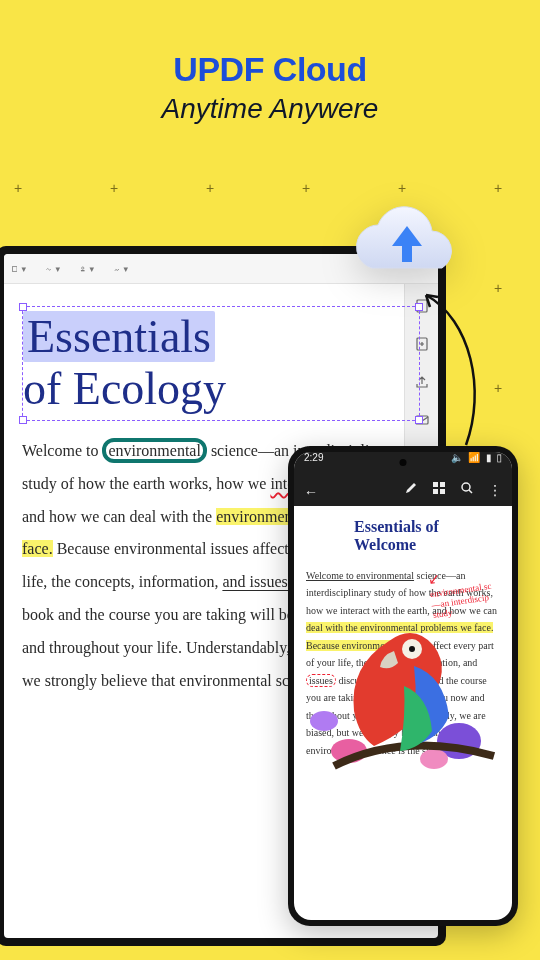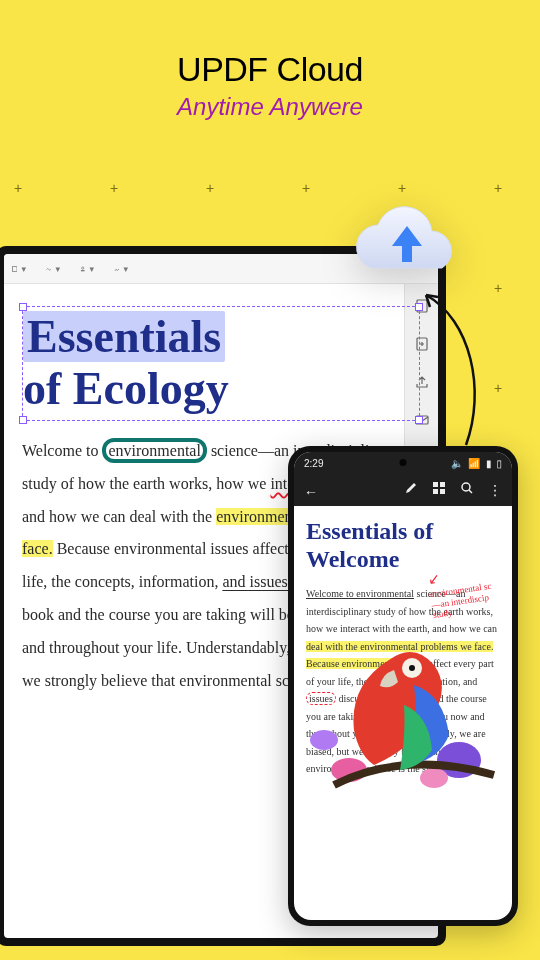--- a/index.html
+++ b/index.html
@@ -5,22 +5,22 @@
 * { margin: 0; padding: 0; box-sizing: border-box; }
 body {
   width: 540px; height: 960px;
   background: #f9e547;
   font-family: -apple-system, BlinkMacSystemFont, "Segoe UI", Arial, sans-serif;
   position: relative; overflow: hidden;
 }
 .plus-grid { position: absolute; inset: 0; pointer-events: none; }
 .plus { position: absolute; color: #7a6e1a; font-size: 14px; font-weight: 300; }
 .header { text-align: center; padding-top: 50px; }
-.header h1 { font-weight: 400; font-size: 34px; color: #000000; letter-spacing: -0.5px; }
-.header h2 { font-weight: 400; font-style: italic; font-size: 24px; color: #a21caf; margin-top: 4px; }
+.header h1 { font-weight: 700; font-size: 34px; color: #1d4ed8; letter-spacing: -0.5px; }
+.header h2 { font-weight: 400; font-style: italic; font-size: 28px; color: #0f172a; margin-top: 4px; }
 
 .tablet {
   position: absolute; left: -4px; top: 246px; width: 450px; height: 700px;
   background: #111; border-radius: 10px; padding: 8px;
 }
 .tablet-inner {
   background: #fff; width: 100%; height: 100%; border-radius: 4px; overflow: hidden;
   position: relative;
 }
 .toolbar {
@@ -32,21 +32,21 @@
 
 .doc-area { padding: 22px 18px 18px 18px; position: relative; }
 .sel-box {
   position: relative; border: 1px dashed #8a5cff; padding: 4px 0 6px 0; margin-bottom: 14px;
 }
 .handle { position: absolute; width: 8px; height: 8px; background: #fff; border: 1px solid #8a5cff; }
 .handle.tl { left: -4px; top: -4px; } .handle.tr { right: -4px; top: -4px; }
 .handle.bl { left: -4px; bottom: -4px; } .handle.br { right: -4px; bottom: -4px; }
 .doc-title {
   font-family: Georgia, "Times New Roman", serif;
-  font-weight: 700; font-size: 46px; line-height: 1.12; color: #1e2e89;
+  font-weight: 400; font-size: 46px; line-height: 1.12; color: #1e2e89;
 }
 .hl-band { background: #c9cffb; padding: 0 4px; border-radius: 2px; }
 
 .body-text {
   font-family: Georgia, "Times New Roman", serif;
   font-size: 16px; line-height: 2.05; color: #2a2a2a; margin-top: 8px;
 }
 .red-circle { border: 4px solid #0f766e; border-radius: 12px; padding: 0 2px; }
 .red-squiggle { border-bottom: 3px wavy solid #e23; text-decoration: underline wavy #e23 2px; text-underline-offset: 3px; }
 .yellow-hl { background: #faf36b; }
@@ -59,32 +59,32 @@
   color: #555;
 }
 
 .phone {
   position: absolute; right: 22px; top: 446px; width: 230px; height: 480px;
   background: #111; border-radius: 22px; padding: 6px;
   box-shadow: 0 8px 30px rgba(0,0,0,.25);
 }
 .phone-inner { background: #fff; width: 100%; height: 100%; border-radius: 17px; overflow: hidden; position: relative; }
 .status-bar {
-  height: 22px; background: #1f1f1f; color: #eee; display: flex; align-items: center;
+  height: 22px; background: #1f1f1f; color: #eee; display: flex; 
   justify-content: space-between; padding: 0 10px; font-size: 10px;
 }
 .status-icons { display: flex; gap: 5px; font-size: 10px; }
 .cam-hole { width: 7px; height: 7px; background: #050505; border-radius: 50%; position: absolute; top: 7px; left: 50%; transform: translateX(-50%); }
 .app-bar {
   height: 32px; background: #1f1f1f; color: #eee; display: flex; align-items: center;
   justify-content: space-between; padding: 0 10px;
 }
 .app-icons { display: flex; gap: 14px; align-items: center; }
 .phone-doc { padding: 12px 12px; font-family: Georgia, serif; position: relative; }
-.phone-title { font-weight: 800; color: #1e2e89; font-size: 24px; line-height: 1.15; }
+.phone-title { font-weight: 800; color: #1e2e89; font-size: 16px; line-height: 1.15; margin-left: 48px; }
 .hand-note {
   position: absolute; right: -8px; top: 60px; color: #e23; font-family: "Comic Sans MS", cursive;
   font-size: 9px; transform: rotate(-8deg); line-height: 1.2; text-align: left; width: 90px;
 }
 .hand-note .arrow-line { font-size: 14px; }
 .phone-body { font-size: 10px; line-height: 1.75; color: #333; margin-top: 12px; }
 .under2 { text-decoration: underline; }
 .phone-yellow { background: #faf36b; }
 .red-dash-circ { border: 1px dashed #e23; border-radius: 8px; padding: 0 2px; }
 

